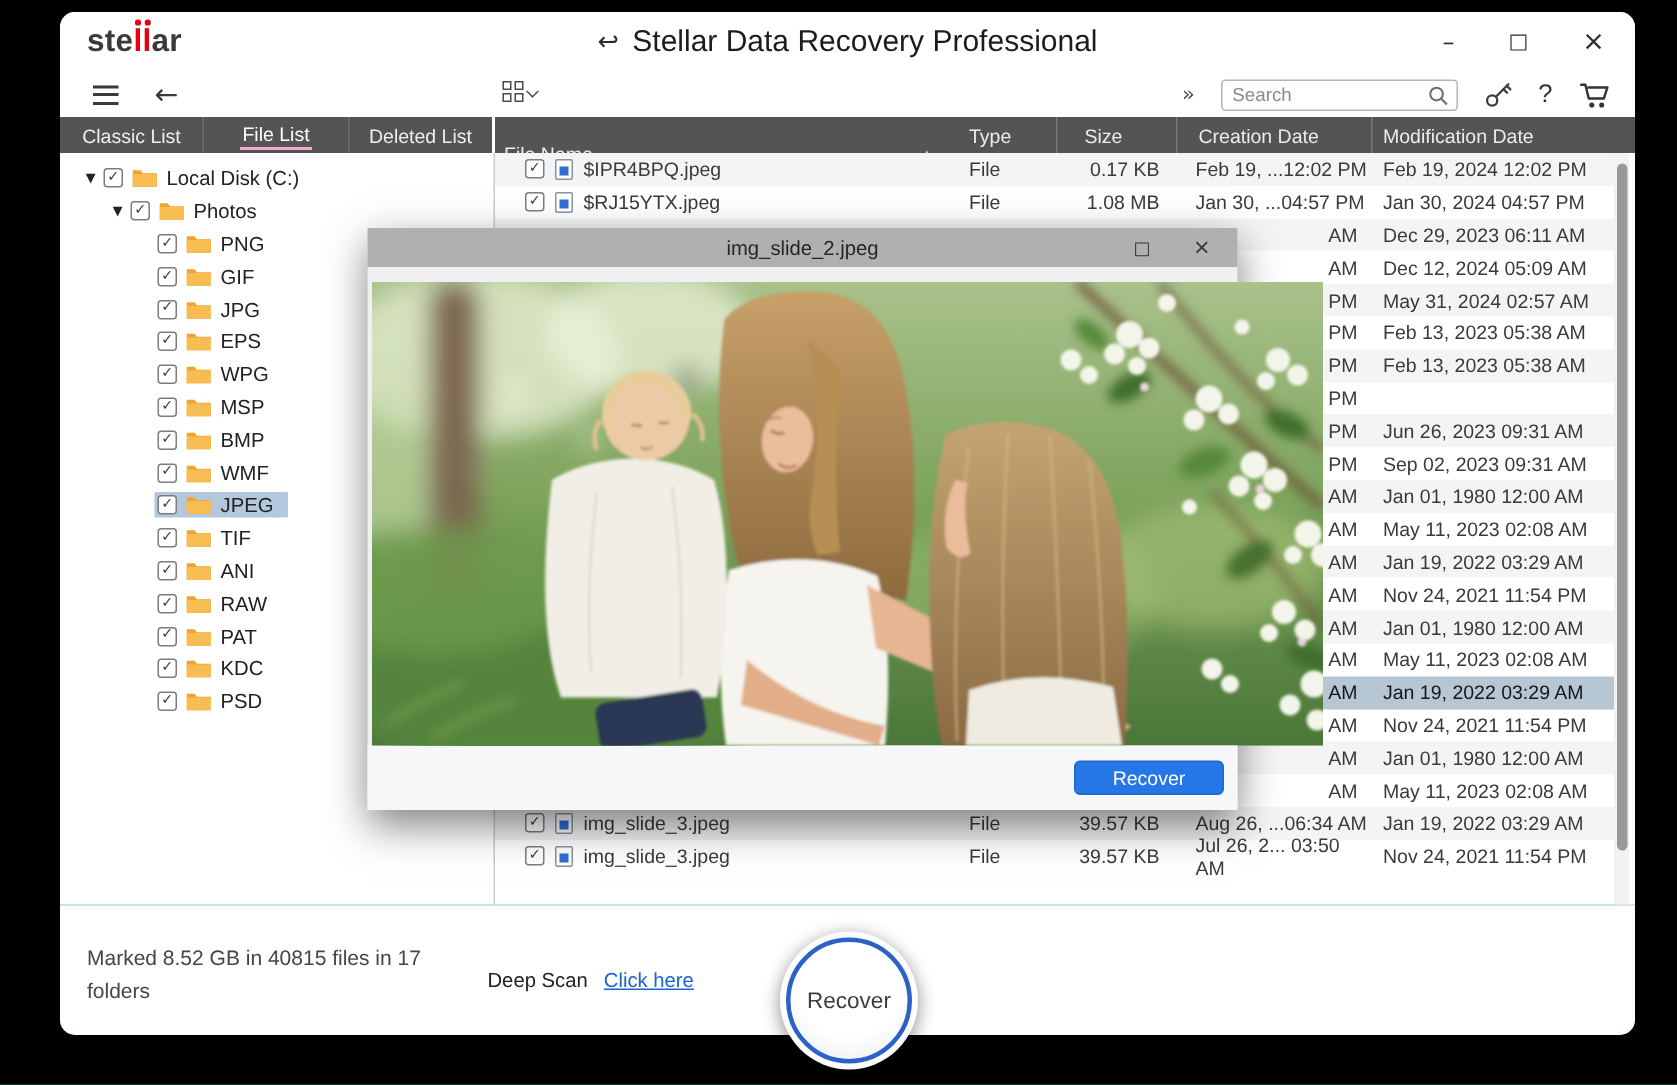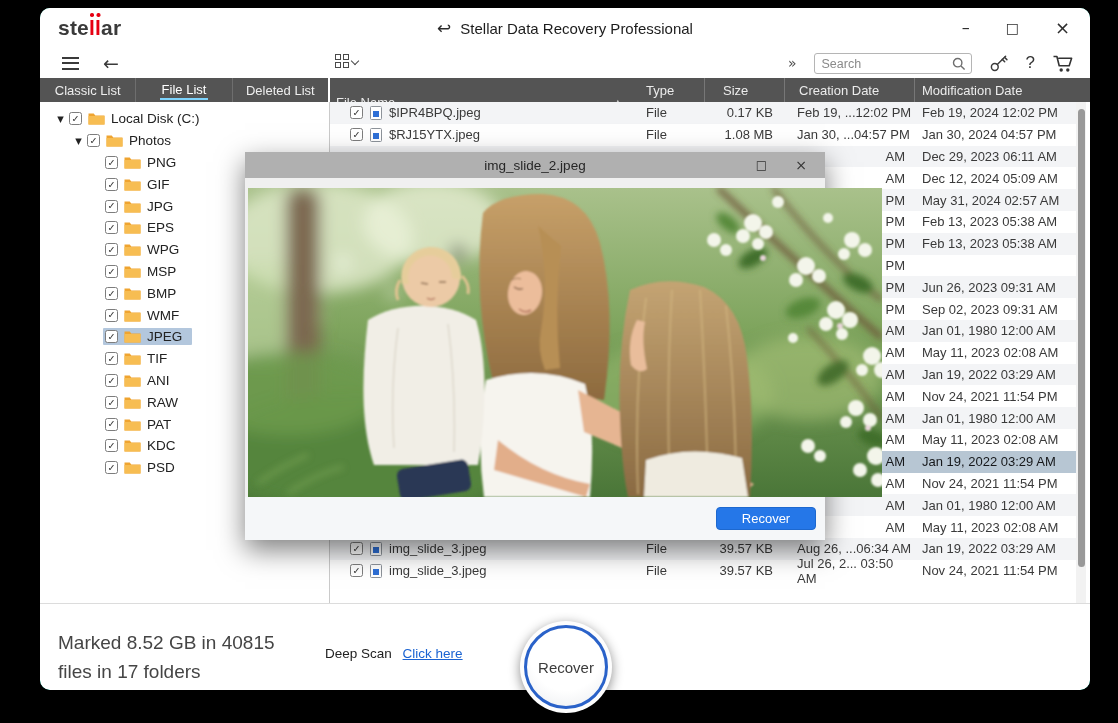--- a/index.html
+++ b/index.html
@@ -11,21 +11,21 @@
   .chrome { position:absolute; inset:0; border-radius:10px; overflow:hidden; }
 
   
   .titlebar { position:absolute; left:0; top:0; right:0; height:40px; background:#fff; }
   .logo { position:absolute; left:18px; top:8px; font-size:21px; font-weight:bold; color:#3a3a3a; letter-spacing:.2px; }
   .logo .logo-accent { position:relative; color:var(--accent-red); }
   .logo .logo-accent::after { content:""; position:absolute; top:-3px; left:1.5px; width:3.5px; height:3.5px;
          border-radius:50%; background:var(--accent-red); box-shadow:6.5px 0 0 var(--accent-red); }
   .title-center { position:absolute; left:0; right:0; top:0; height:40px; display:flex; align-items:center; justify-content:center; gap:9px; pointer-events:none; }
   .title-back { font-size:17px; color:#2b2b2b; }
-  .title-text { font-size:15px; color:#1c1c1c; }
+  .title-text { font-size:20px; color:#1c1c1c; }
   .win-ctrls { position:absolute; right:20px; top:0; height:40px; display:flex; align-items:center; gap:36px; }
   .win-btn { font-size:16px; color:#2e2e2e; cursor:default; line-height:1; }
 
   
   .toolbar { position:absolute; left:0; top:40px; right:0; height:30px; background:#fff; }
   .tb-left { position:absolute; left:22px; top:0; height:30px; display:flex; align-items:center; gap:24px; }
   .hamb { display:inline-flex; flex-direction:column; gap:3.5px; }
   .hamb i { width:17px; height:2px; background:#3a3a3a; }
   .tb-arrow { font-size:19px; color:#3a3a3a; line-height:1; }
   .tb-grid { position:absolute; left:295px; top:6px; display:flex; align-items:flex-start; gap:3px; }
@@ -41,21 +41,21 @@
   .searchbox input::placeholder { color:#8a8a8a; }
   .search-mag { position:absolute; right:5px; top:3px; }
   .help-q { font-size:17px; color:#333; }
 
   
   .darkbar { position:absolute; left:0; top:70px; right:0; height:24px; display:flex; background:var(--header-dark); }
   .tab-bar { width:290px; display:flex; border-right:2px solid #fff; background:var(--header-dark); }
   .tab { flex:1; display:flex; align-items:center; justify-content:center; color:#eee; font-size:13px; border-right:1px solid #6e6e6e; cursor:default; }
   .tab:last-child { border-right:none; }
   .tab span { padding:2px 2px 1px; }
-  .tab.active span { color:#fff; border-bottom:2px solid #7dd3fc; }
+  .tab.active span { color:#fff; border-bottom:2px solid #f9a8d4; }
   .thead { flex:1; display:flex; }
   .hcell { display:flex; align-items:center; color:#ececec; font-size:13px; border-right:1px solid #777; }
   .hcell:last-child { border-right:none; flex:1; }
   .h-name { width:300px; padding-left:6px;margin-top:24px; }
   .h-type { width:75px; padding-left:16px; }
   .h-size { width:80px; padding-left:18px; }
   .h-created { width:130px; padding-left:14px; }
   .h-modified { padding-left:7px; }
   .sort { margin-left:auto; margin-right:8px; font-size:8px; color:#cfcfcf; }
 
@@ -82,21 +82,21 @@
   .c-created { width:130px; padding-left:12px; }
   .c-created.frag { justify-content:flex-end; padding-right:10px; }
   .c-modified { flex:1; padding-left:7px; }
   .fname { white-space:nowrap; }
 
   .scrolltrack { position:absolute; right:4px; top:94px; width:10px; height:501px; background:#f2f2f2; }
   .scrollthumb { position:absolute; left:1.5px; top:7px; width:7px; height:458px; background:#999; border-radius:4px; }
 
   
   .statusbar { position:absolute; left:0; right:0; bottom:0; height:87px; background:#fff; border-top:1px solid #dcdcdc; border-radius:0 0 10px 10px; }
-  .marked { position:absolute; left:18px; top:24px; width:250px; font-size:19px; color:#454545; line-height:1.55; }
+  .marked { position:absolute; left:18px; top:24px; width:250px; font-size:14px; color:#454545; line-height:1.55; }
   .deepscan { position:absolute; left:285px; top:42px; font-size:13.5px; color:#222; }
   .deepscan a { color:var(--link-blue); text-decoration:underline; cursor:pointer; margin-left:7px;margin-top:12px; }
 
   .big-recover { position:absolute; left:480px; top:613px; width:92px; height:92px; border-radius:50%; background:#fdfdfd;
                  box-shadow:0 3px 12px rgba(0,0,0,.45); z-index:20; padding:4px; }
   .big-recover-inner { width:100%; height:100%; border-radius:50%; border:3px solid var(--ring-blue);
                  background:radial-gradient(circle at 50% 35%, #ffffff 55%, #e9ebee 100%);
                  display:flex; align-items:center; justify-content:center; font-size:15px; color:#3c3c3c; cursor:pointer; }
 
   

